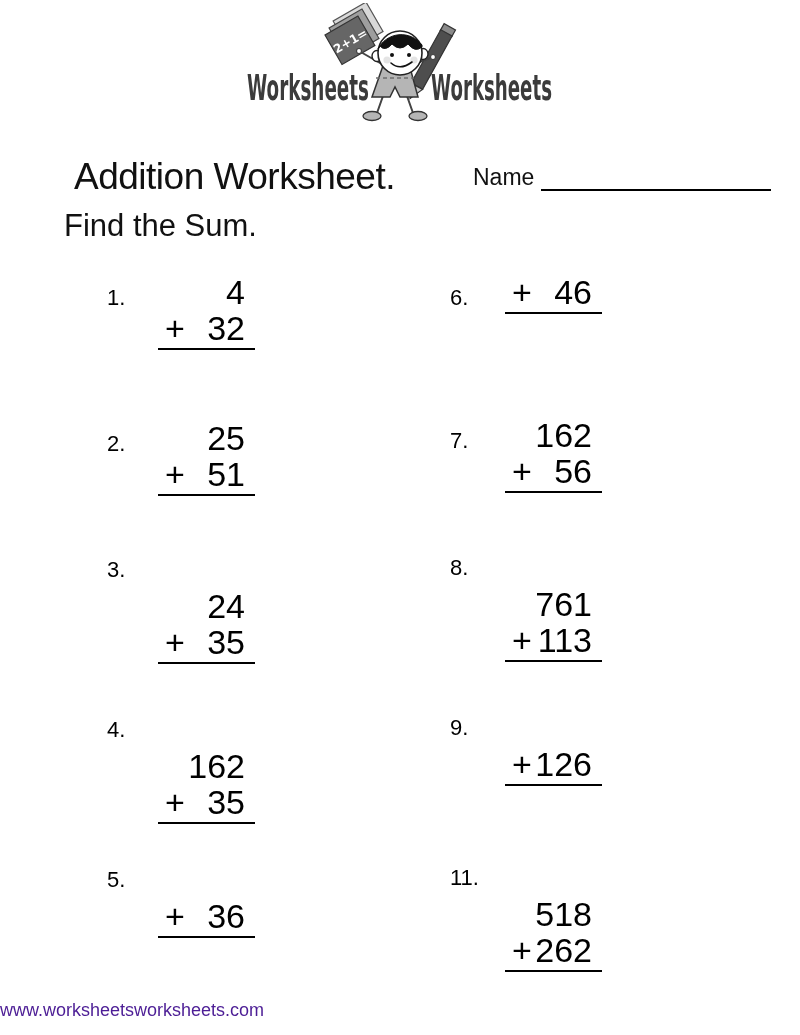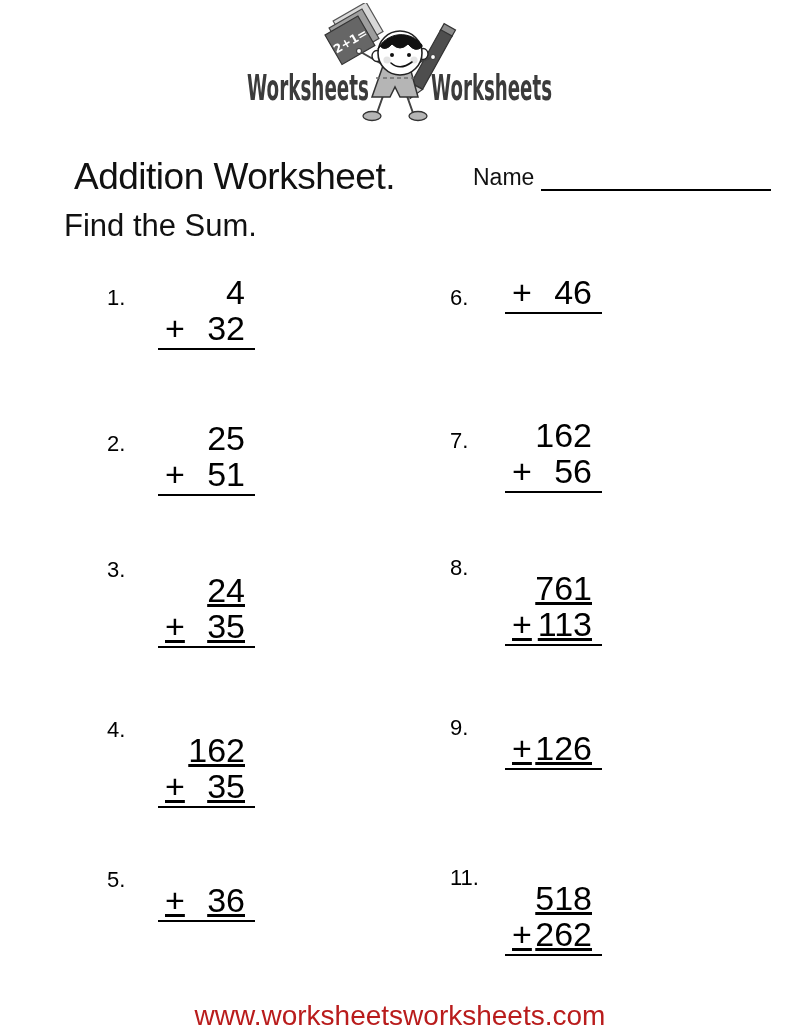--- a/index.html
+++ b/index.html
@@ -17,26 +17,26 @@
   .name-line { display:inline-block; width:230px; height:24px; border-bottom:2px solid #000; margin-left:7px; }
   
   .problem { position:absolute; width:165px; height:105px; }
   .plabel { position:absolute; left:2px; font-size:22px; line-height:24px; color:#000; }
   .pbody  { position:absolute; width:97px; }
   .col-left  .pbody { left:53px; }
   .col-right .pbody { left:57px; }
   .label-mid  .plabel { top:12px; }
   .label-mid  .pbody  { top:0; }
   .label-high .plabel { top:0; }
-  .label-high .pbody  { top:14px;text-decoration:underline; }
+  .label-high .pbody  { top:30px; }
   .top-num { text-align:right; padding-right:10px; font-size:34px; line-height:36px; }
   .bot-row { display:flex; justify-content:space-between; font-size:34px; line-height:36px; padding:0 10px 0 7px; }
   .sum-line { border-top:2px solid #000; margin-top:2px; }
   
-  .footer { position:absolute; left:0; right:0; top:1000px; text-align:center; font-size:28px; color:#b91c1c; }
+  .footer { position:absolute; left:0; right:0; top:1000px; text-align:left; font-size:18px; color:#4c1d95; }
 </style>
 </head>
 <body>
 
 <div class="page">
 
   <svg class="logo-svg" width="310" height="125" viewBox="0 0 310 125">
 
     <text class="logo-text" x="2" y="97" font-size="36" textLength="122" lengthAdjust="spacingAndGlyphs">Worksheets</text>
 

